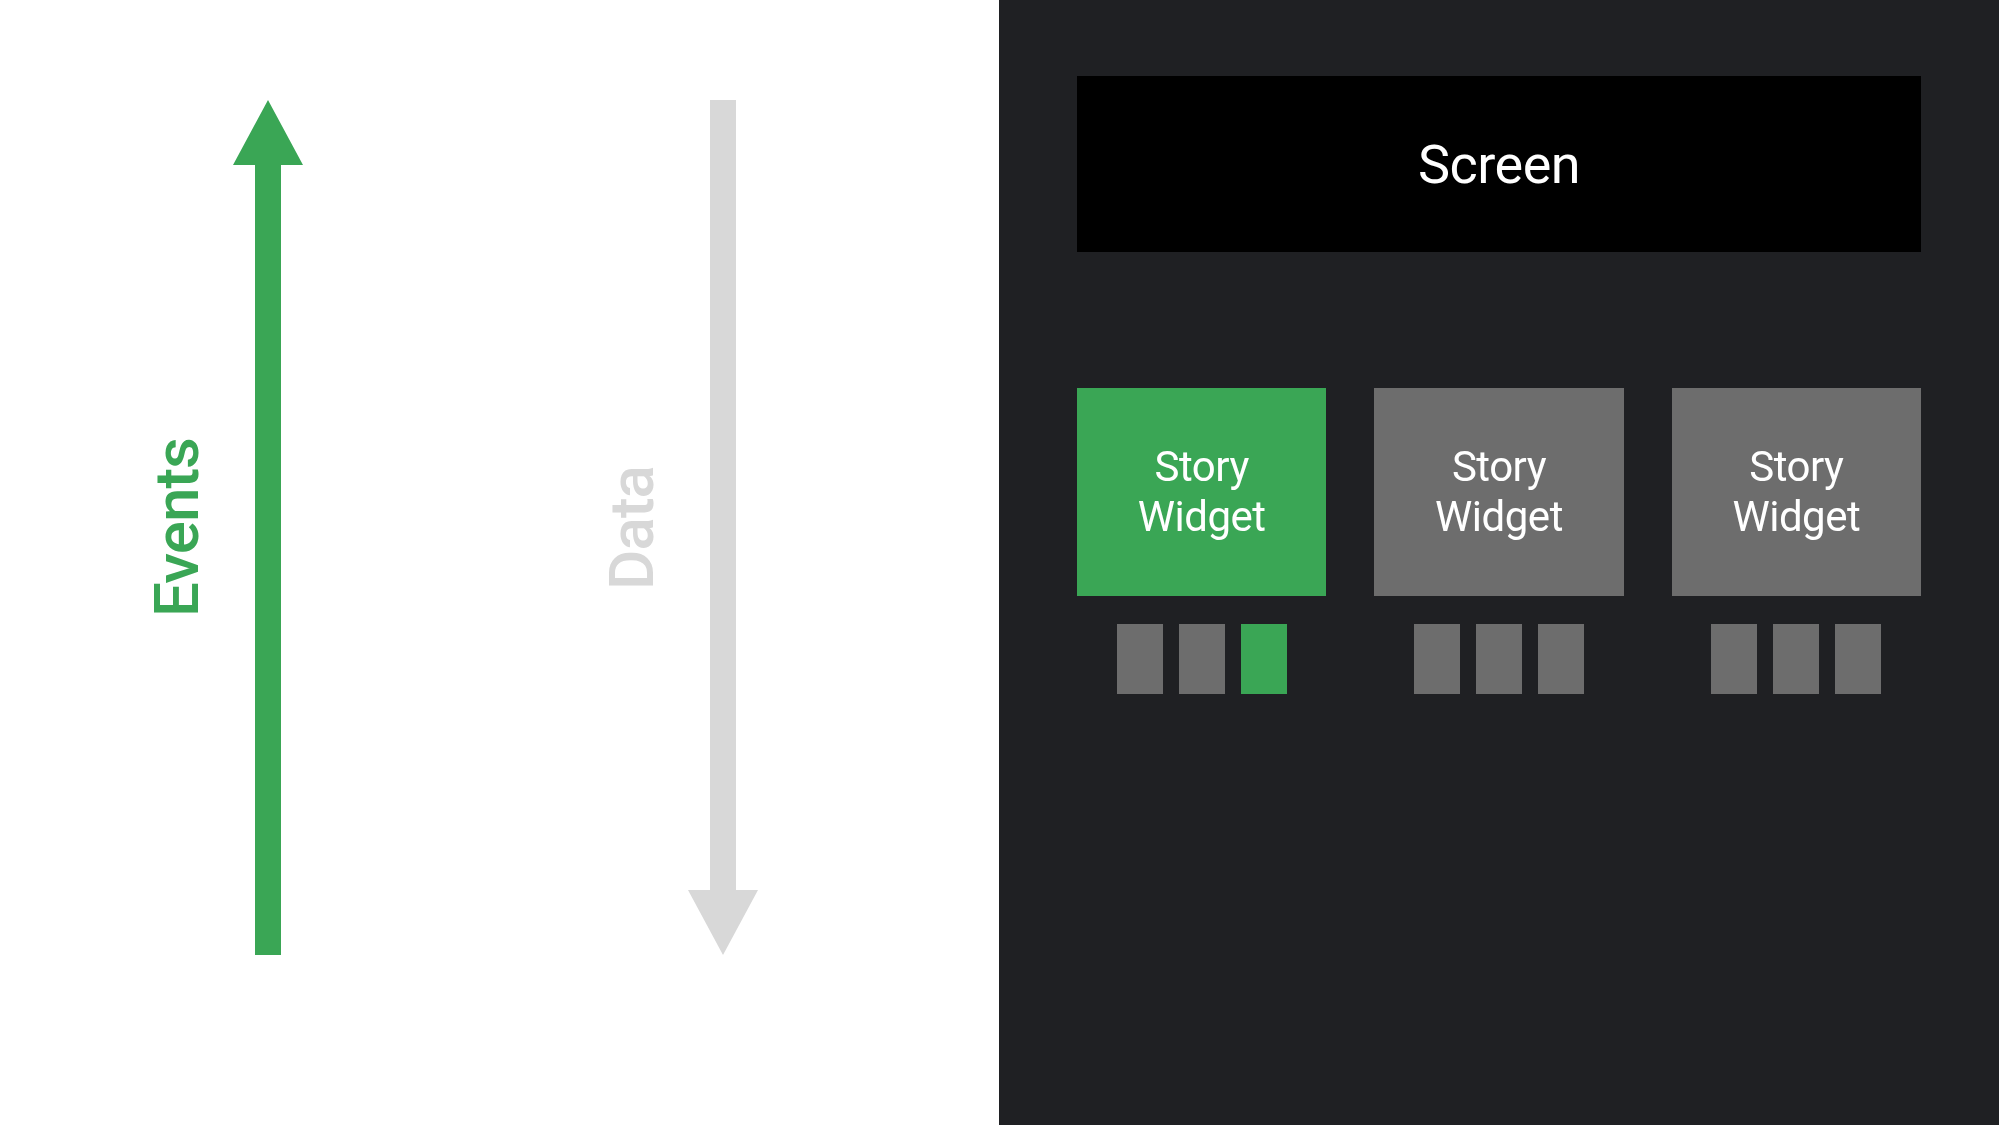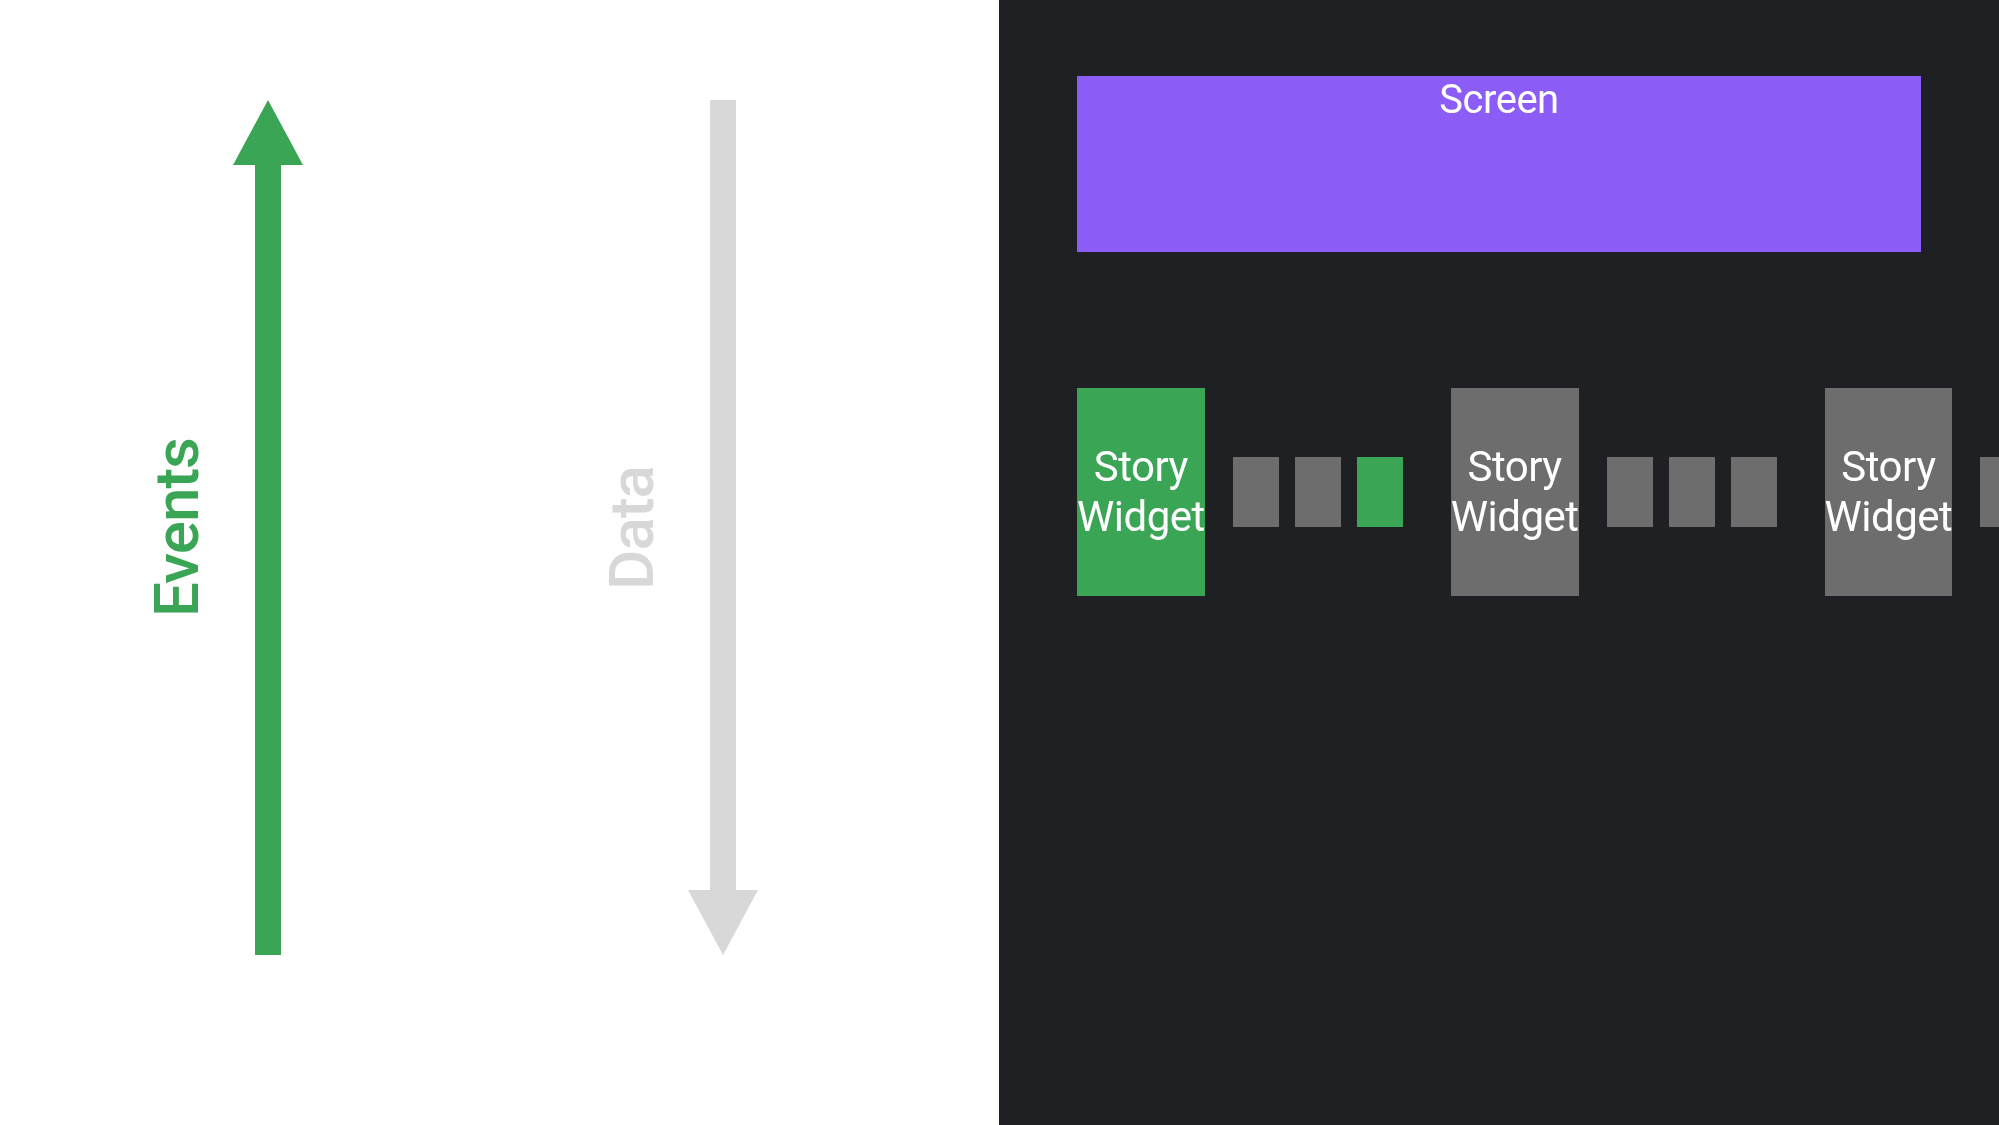--- a/index.html
+++ b/index.html
@@ -71,46 +71,47 @@
       height: 1125px;
       background: #1f2023;
       padding: 76px 78px;
       display: flex;
       flex-direction: column;
     }
     
     .wide-block {
       width: 100%;
       height: 176px;
-      background: #8b5cf6;
-      display: flex;
+      background: #000000;
+      display: flex;
+      align-items: center;
       justify-content: center;
       color: #ffffff;
-      font-size: 40px;
+      font-size: 54px;
       font-weight: 400;
       letter-spacing: -0.5px;
     }
     
     .block-gap-1 {
       height: 68px;
     }
     
     .block-gap-2 {
       height: 68px;
     }
     
     .widgets-row {
       display: flex;
       justify-content: space-between;
       gap: 48px;
     }
     
     .widget-column {
       display: flex;
-      flex-direction: row;
+      flex-direction: column;
       align-items: center;
       flex: 1;
       gap: 28px;
     }
     
     .story-widget {
       width: 100%;
       height: 208px;
       display: flex;
       align-items: center;

